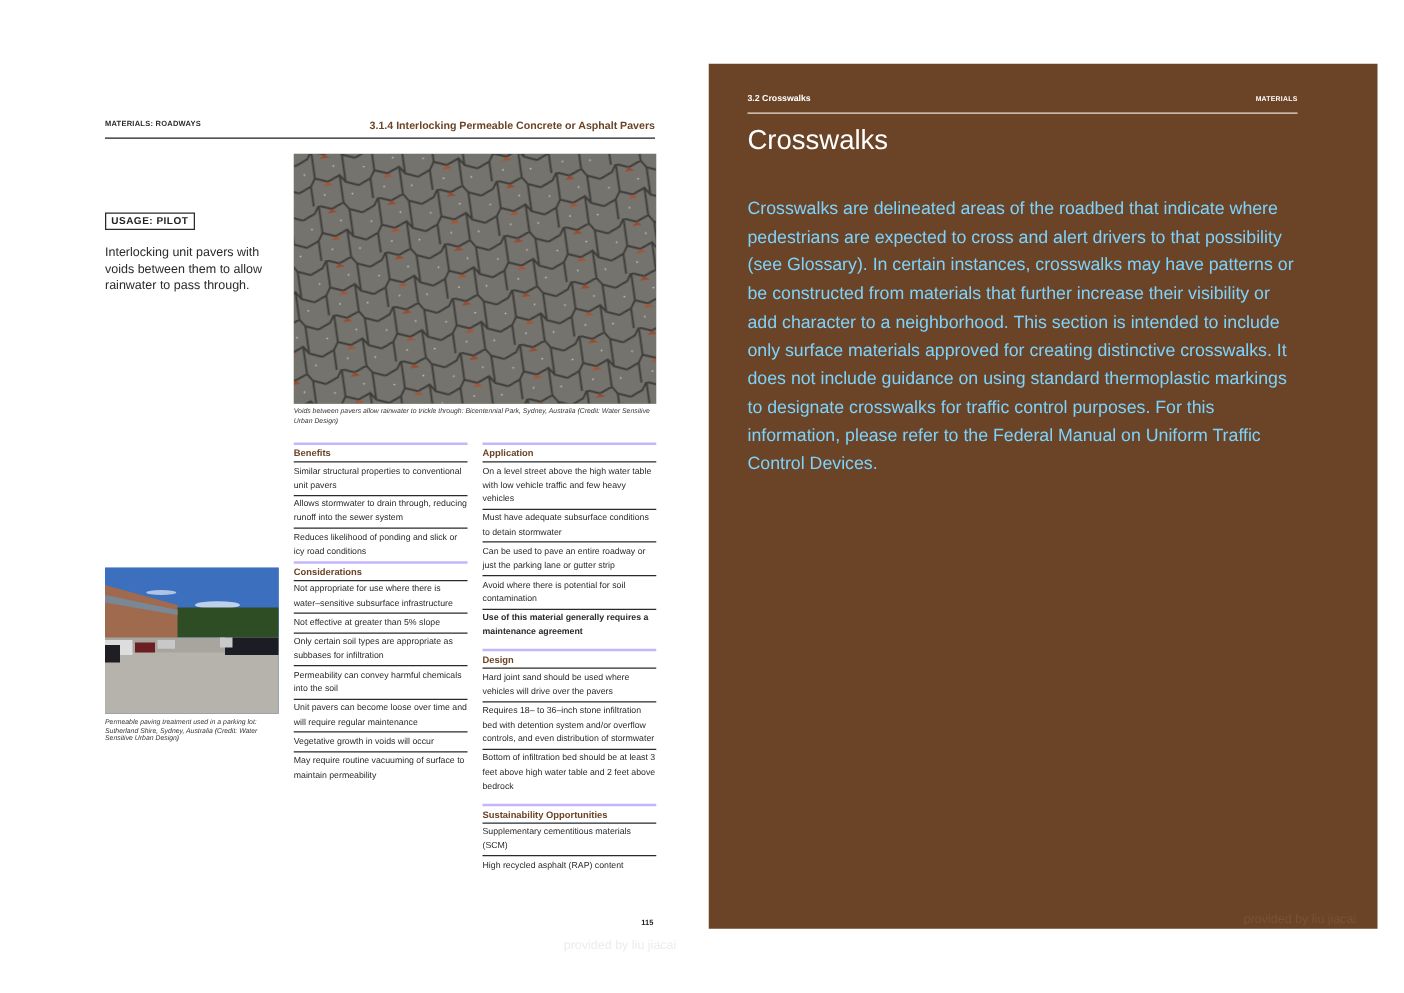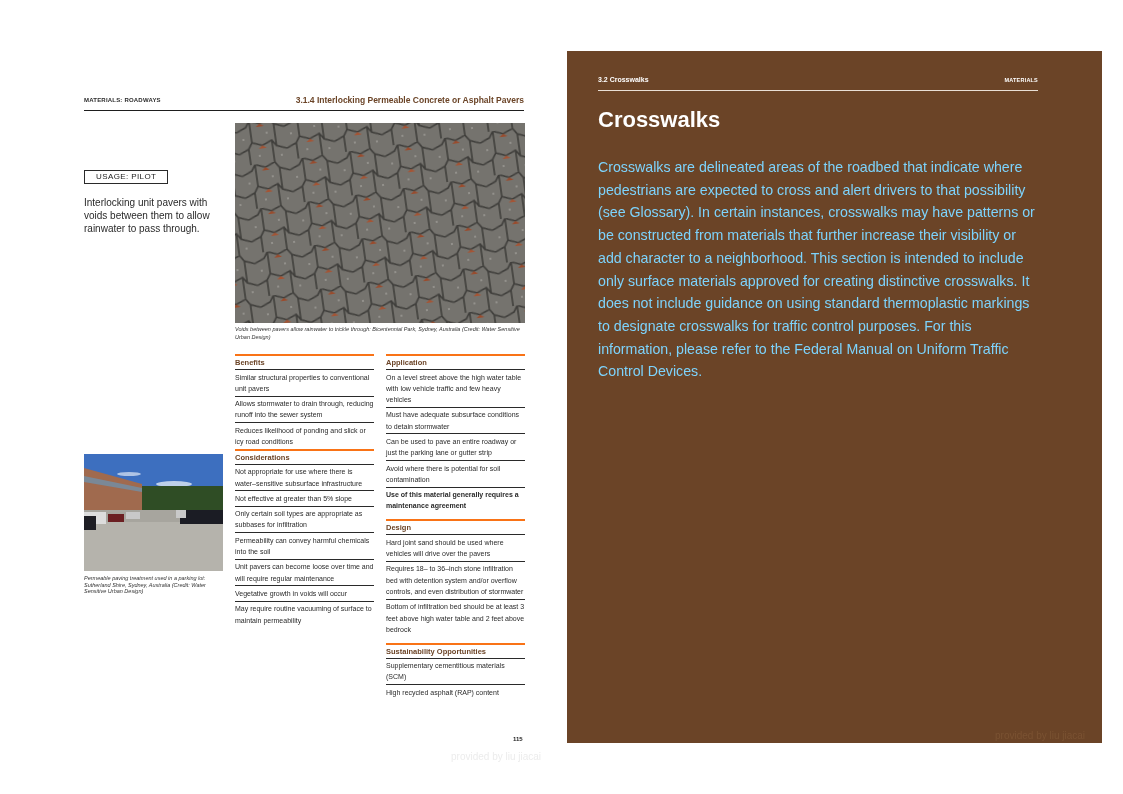--- a/index.html
+++ b/index.html
@@ -6,50 +6,50 @@
   html, body { width: 1123px; height: 794px; background: #ffffff; overflow: hidden; }
   body { position: relative; font-family: "Liberation Sans", sans-serif; color: #2a2a2a; }
 
   
   .left-page { position: absolute; left: 0; top: 0; width: 567px; height: 794px; background: #fff; margin-top: 20px; }
   .lp-header { position: absolute; left: 84px; top: 75px; width: 440px; height: 16px; border-bottom: 1.5px solid #1e1e1e; }
   .lp-header .sec { position: absolute; left: 0; top: 2px; font-size: 6px; font-weight: bold; letter-spacing: 0.2px; color: #2b2b2b; }
   .lp-header .ttl { position: absolute; right: 0; top: 0; font-size: 8.5px; font-weight: bold; color: #6b4427; white-space: nowrap; }
 
   .lp-title { position: absolute; left: 84px; top: 102px; width: 140px; font-size: 12.5px; line-height: 14px; font-weight: bold; color: #6b4427; }
-  .usage-badge { position: absolute; left: 84px; top: 150px; border: 1px solid #2a2a2a; padding: 1px 11px; font-size: 8px; font-weight: normal; letter-spacing: 0.4px; color: #222; line-height: 10px; }
+  .usage-badge { position: absolute; left: 84px; top: 150px; border: 1px solid #2a2a2a; padding: 1px 4px; font-size: 8px; font-weight: bold; letter-spacing: 0.4px; color: #222; line-height: 10px; }
   .lp-intro { position: absolute; left: 84px; top: 176px; width: 140px; font-size: 10px; line-height: 13px; color: #2a2a2a; }
 
   
   .photo-pavers { position: absolute; left: 235px; top: 103px; width: 290px; height: 200px; overflow: hidden;
     background: #6d6c68; }
   .photo-pavers svg { display: block; }
   .caption-1 { position: absolute; left: 235px; top: 306px; width: 300px; font-size: 5.5px; line-height: 7.5px; font-style: italic; color: #333; }
 
   
   .photo-parking { position: absolute; left: 84px; top: 434px; width: 139px; height: 117px; overflow: hidden; background: #3f6fb8; }
   .caption-2 { position: absolute; left: 84px; top: 555px; width: 145px; font-size: 5.5px; line-height: 6.5px; font-style: italic; color: #333; }
 
   
   .col { position: absolute; width: 139px; }
   .col-a { left: 235px; top: 334px; }
   .col-b { left: 386px; top: 334px; }
-  .sec-head { border-top: 2px solid #f97316; padding-top: 2px; height: 15px; font-size: 7.5px; font-weight: bold; color: #6b4427; }
+  .sec-head { border-top: 2px solid #c4b5fd; padding-top: 2px; height: 15px; font-size: 7.5px; font-weight: bold; color: #6b4427; }
   .row { border-top: 1px solid #2a2a2a; padding: 1.5px 0 1.5px 0; font-size: 7px; line-height: 11.3px; color: #2a2a2a; }
   .row.bold { font-weight: bold; }
   .sec-gap { height: 6px; }
   .page-num { position: absolute; left: 513px; top: 716px; font-size: 6px; font-weight: bold; color: #222; }
   .watermark-l { position: absolute; left: 451px; top: 731px; font-size: 10px; color: #ececec; }
 
   
   .right-page { position: absolute; left: 567px; top: 51px; width: 535px; height: 692px; background: #6b4427; }
   .rp-header { position: absolute; left: 31px; top: 24px; width: 440px; height: 16px; border-bottom: 1px solid #e9dfd5; }
   .rp-header .sec { position: absolute; left: 0; top: 1px; font-size: 7px; font-weight: bold; color: #fff; }
   .rp-header .mat { position: absolute; right: 0; top: 2px; font-size: 5.5px; font-weight: bold; color: #fff; letter-spacing: 0.2px; }
-  .rp-title { position: absolute; left: 31px; top: 56px; font-size: 22px; font-weight: bold; color: #fff; }
+  .rp-title { position: absolute; left: 31px; top: 48px; font-size: 22px; font-weight: normal; color: #fff; }
   .rp-body { position: absolute; left: 31px; top: 105px; width: 445px; font-size: 14.2px; line-height: 22.7px; color: #7dd3fc; }
   .rp-body p + p { margin-top: 22.7px; }
   .watermark-r { position: absolute; left: 428px; top: 679px; font-size: 10px; color: #7a5232; }
 </style>
 </head>
 <body>
 
 <div class="left-page">
 
   <div class="lp-header">

